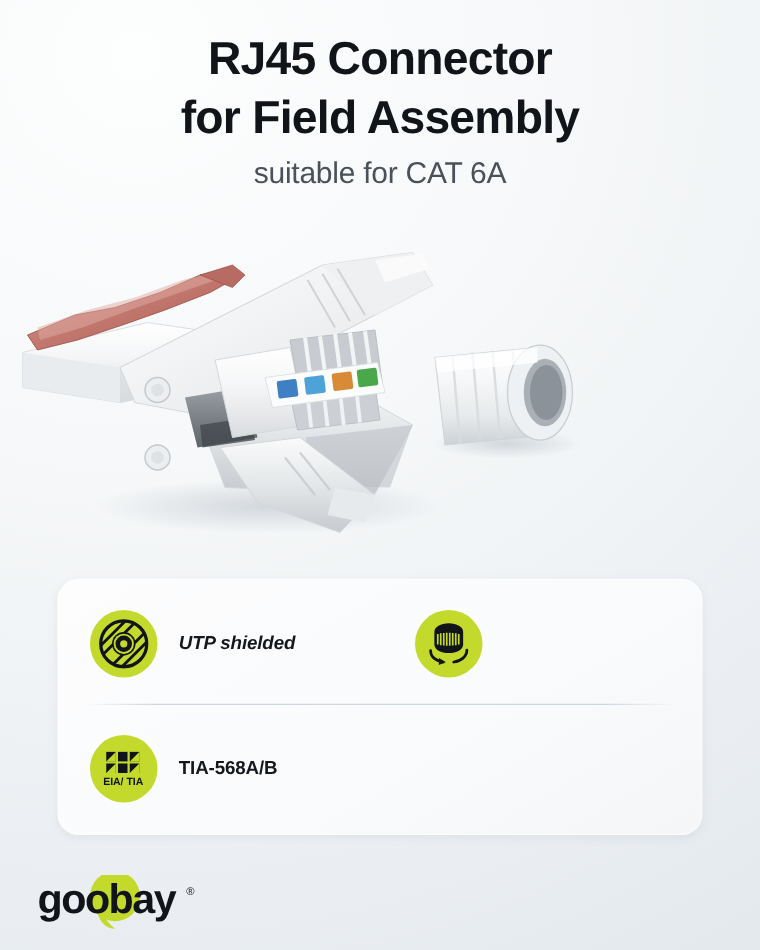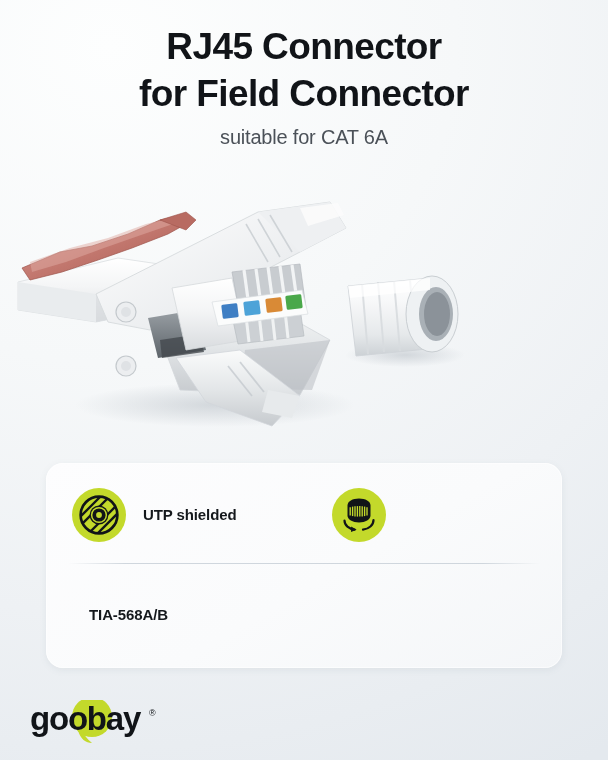--- a/index.html
+++ b/index.html
@@ -32,21 +32,21 @@
   }
   .title-line {
     font-size: 37px;
     font-weight: bold;
     color: #111418;
     letter-spacing: -0.6px;
     line-height: 1.27;
   }
   .subtitle {
     margin-top: 7px;
-    font-size: 20px;
+    font-size: 24px;
     font-weight: normal;
     color: #4b5158;
     letter-spacing: -0.2px;
     line-height: 1.2;
   }
 
   
   #product {
     position: absolute;
     left: 0;
@@ -67,21 +67,21 @@
     border-radius: 17px;
     box-shadow: 0 2px 7px rgba(110,125,140,0.10), 0 0 0 1px rgba(255,255,255,0.6) inset;
   }
   .feature-row {
     position: absolute;
     left: 0;
     width: 516px;
     height: 100px;
     display: flex;
   }
-  .feature-row.row-1 { top: 2px; }
+  .feature-row.row-1 { top: 2px; font-style: italic; }
   .feature-row.row-2 { top: 102px; }
   .divider {
     position: absolute;
     left: 22px;
     top: 100px;
     width: 472px;
     height: 1px;
     background: linear-gradient(to right, rgba(205,212,220,0) 0%, rgba(200,208,216,0.85) 12%, rgba(200,208,216,0.85) 88%, rgba(205,212,220,0) 100%);
   }
   .feature {
@@ -125,21 +125,21 @@
   }
   #logo svg { display: block; }
 </style>
 </head>
 <body>
 
 <div id="page">
 
   <div id="header">
     <div class="title-line">RJ45 Connector</div>
-    <div class="title-line">for Field Connector</div>
+    <div class="title-line">for Field Assembly</div>
     <div class="subtitle">suitable for CAT 6A</div>
   </div>
 
   <div id="product">
     <svg width="608" height="255" viewBox="0 0 608 255">
       <defs>
         <linearGradient id="plasticA" x1="0" y1="0" x2="0" y2="1">
           <stop offset="0%" stop-color="#ffffff"></stop>
           <stop offset="45%" stop-color="#f4f5f6"></stop>
           <stop offset="100%" stop-color="#d9dcdf"></stop>
@@ -334,20 +334,42 @@
             <path d="M35.5 25.0 C35.5 30.2 30.8 33.9 25.0 34.6" fill="none" stroke="#111418" stroke-width="2.2" stroke-linecap="round"></path>
           </svg>
         </div>
       </div>
 
     </div>
 
     <div class="feature-row row-2">
 
       <div class="feature col-1">
+        <div class="icon-badge">
+          <svg width="42" height="40" viewBox="0 0 42 40">
+
+            <g>
+              <rect x="7" y="6.5" width="7.6" height="7.6" fill="#111418"></rect>
+              <path d="M7 14.1 L14.6 6.5 L14.6 14.1 Z" fill="#c3d92b"></path>
+              <rect x="16.4" y="6.5" width="7.6" height="7.6" fill="#111418"></rect>
+              <rect x="25.8" y="6.5" width="7.6" height="7.6" fill="#111418"></rect>
+              <path d="M25.8 14.1 L33.4 6.5 L33.4 14.1 Z" fill="#c3d92b"></path>
+              <rect x="35.2" y="6.5" width="0" height="0" fill="#111418"></rect>
+            </g>
+
+            <g>
+              <rect x="7" y="15.8" width="7.6" height="7.6" fill="#111418"></rect>
+              <path d="M7 23.4 L14.6 15.8 L14.6 23.4 Z" fill="#c3d92b"></path>
+              <rect x="16.4" y="15.8" width="7.6" height="7.6" fill="#111418"></rect>
+              <rect x="25.8" y="15.8" width="7.6" height="7.6" fill="#111418"></rect>
+              <path d="M25.8 23.4 L33.4 15.8 L33.4 23.4 Z" fill="#c3d92b"></path>
+            </g>
+            <text x="20.6" y="33.4" font-family="&quot;Liberation Sans&quot;, sans-serif" font-size="8.4" font-weight="bold" fill="#111418" text-anchor="middle">EIA/ TIA</text>
+          </svg>
+        </div>
         <div class="feature-text">
           <span>TIA-568A/B</span>
         </div>
       </div>
 
 
     </div>
   </div>
 
   <div id="logo">

